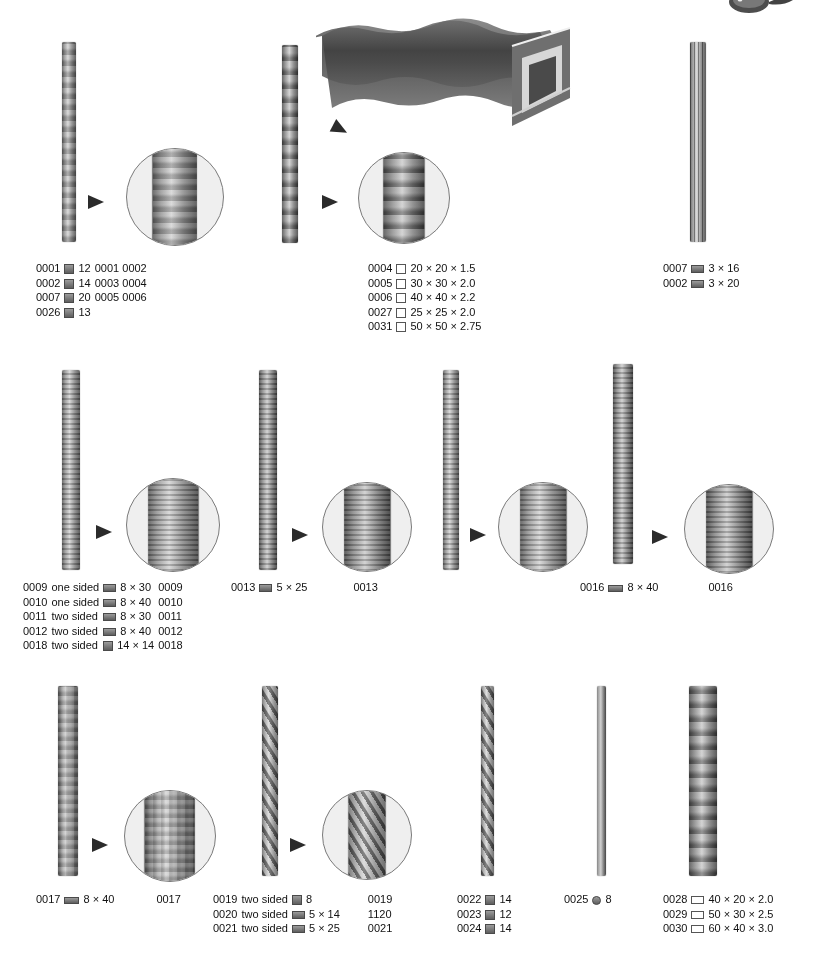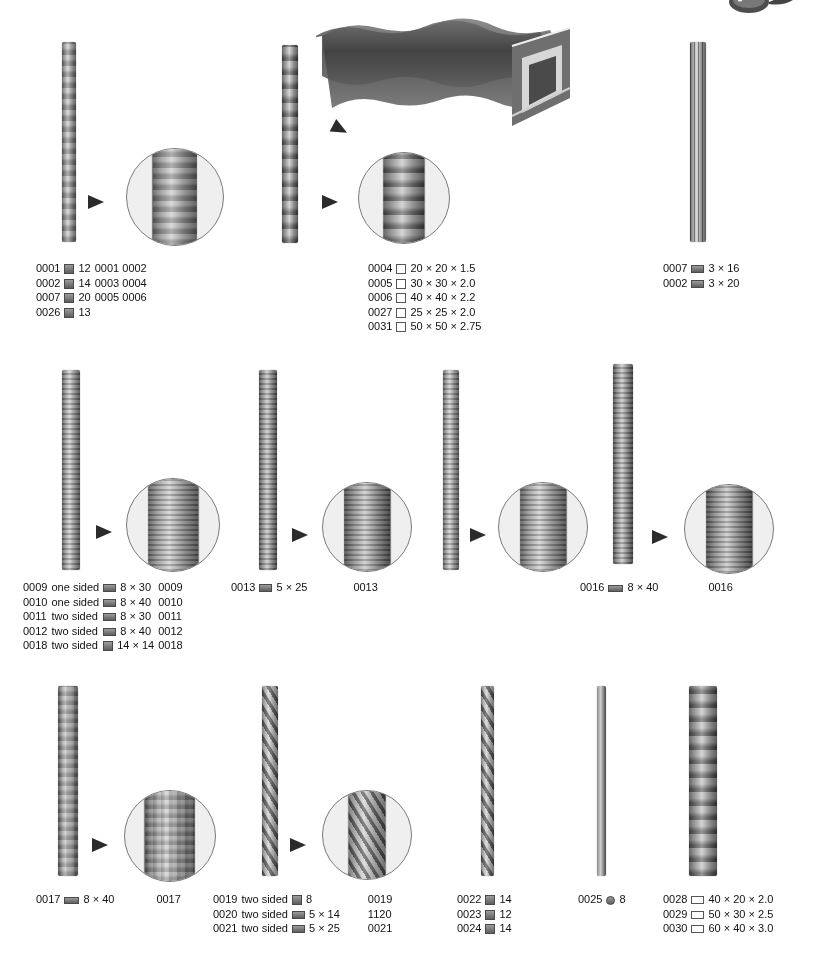--- a/index.html
+++ b/index.html
@@ -458,21 +458,21 @@
         <td><span class="swatch sq"></span><span>12</span></td>
       </tr>
       <tr>
         <td class="code">0024</td>
         <td><span class="swatch sq"></span><span>14</span></td>
       </tr>
     </tbody>
       </table>
   </div>
 
-  <div class="caption" style="left:578px; top:892px;">
+  <div class="caption" style="left:564px; top:892px;">
     <table>
       <tbody>
           <tr>
         <td class="code">0025</td>
         <td><span class="swatch dot"></span><span>8</span></td>
       </tr>
     </tbody>
       </table>
   </div>
 

